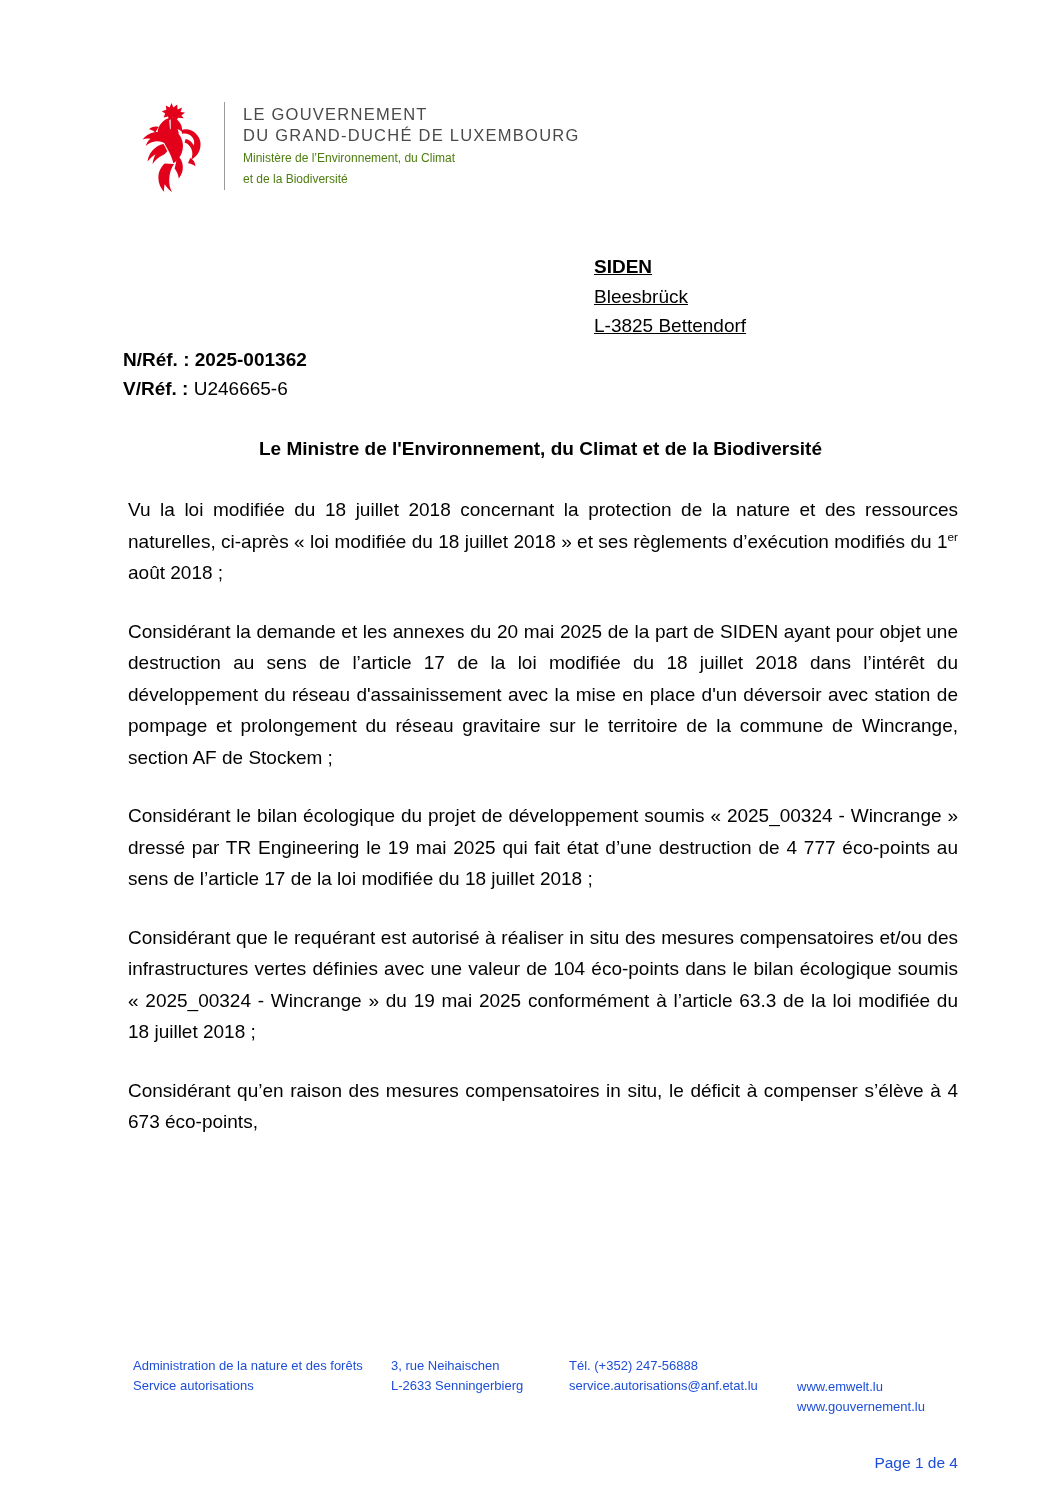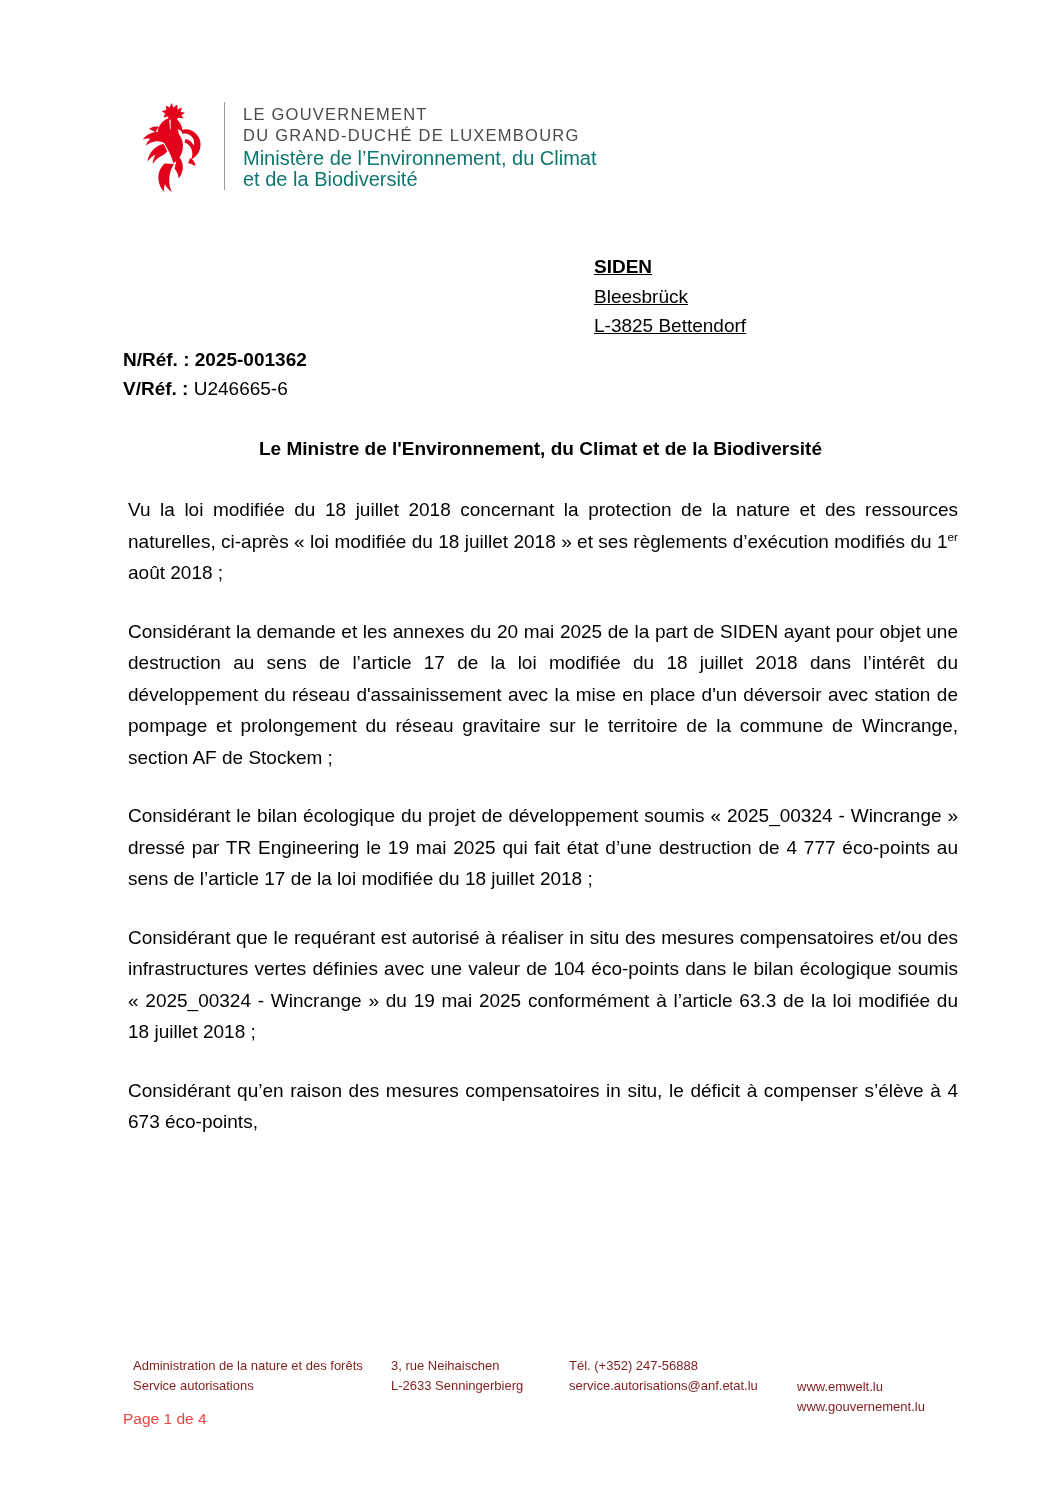--- a/index.html
+++ b/index.html
@@ -46,22 +46,22 @@
     padding-top: 4px;
   }
   .gov-line {
     font-size: 16.5px;
     letter-spacing: 1.25px;
     color: #4a4a4a;
     line-height: 21px;
     white-space: nowrap;
   }
   .min-line {
-    font-size: 20px;
-    color: #0f766e;
+    font-size: 12px;
+    color: #4d7c0f;
     line-height: 21px;
     white-space: nowrap;
   }
   .min-line.first { margin-top: 2px; }
 
   
   .addressee {
     position: absolute;
     left: 594px;
     top: 252px;
@@ -115,36 +115,37 @@
 
   
   .footer {
     position: absolute;
     left: 133px;
     top: 1356px;
     width: 825px;
     display: flex;
     font-size: 13px;
     line-height: 20px;
-    color: #7f1d1d;
+    color: #1d4ed8;
   }
   .footer .col { flex: 0 0 auto; }
   .footer .col-1 { width: 258px; }
   .footer .col-2 { width: 178px; }
   .footer .col-3 { width: 228px; }
   .footer .col-4 { width: 160px; margin-top: 21px; }
   .footer .frow { white-space: nowrap; }
 
   .page-number {
     position: absolute;
     left: 123px;
-    top: 1410px;
+    top: 1454px;
     width: 835px;
+    text-align: right;
     font-size: 15.5px;
-    color: #ef4444;
+    color: #1d4ed8;
   }
 </style>
 </head>
 <body>
 
 <div class="page">
 
   <div class="letterhead">
 
     <span class="lion-wrap">

